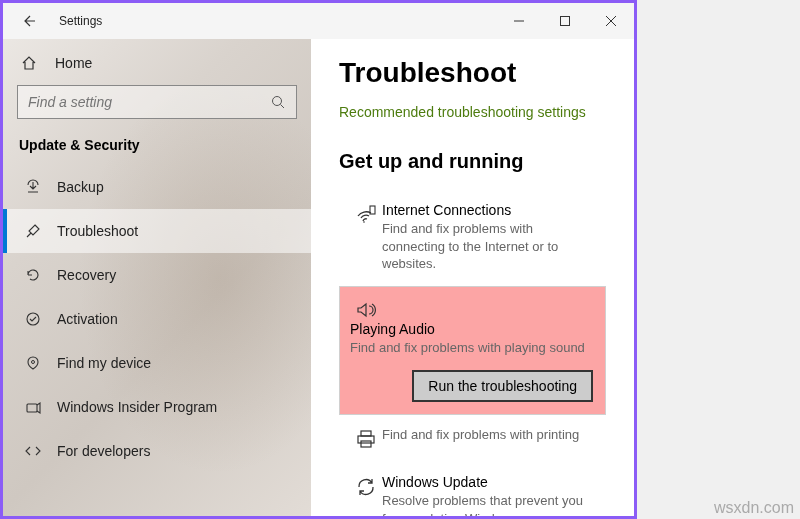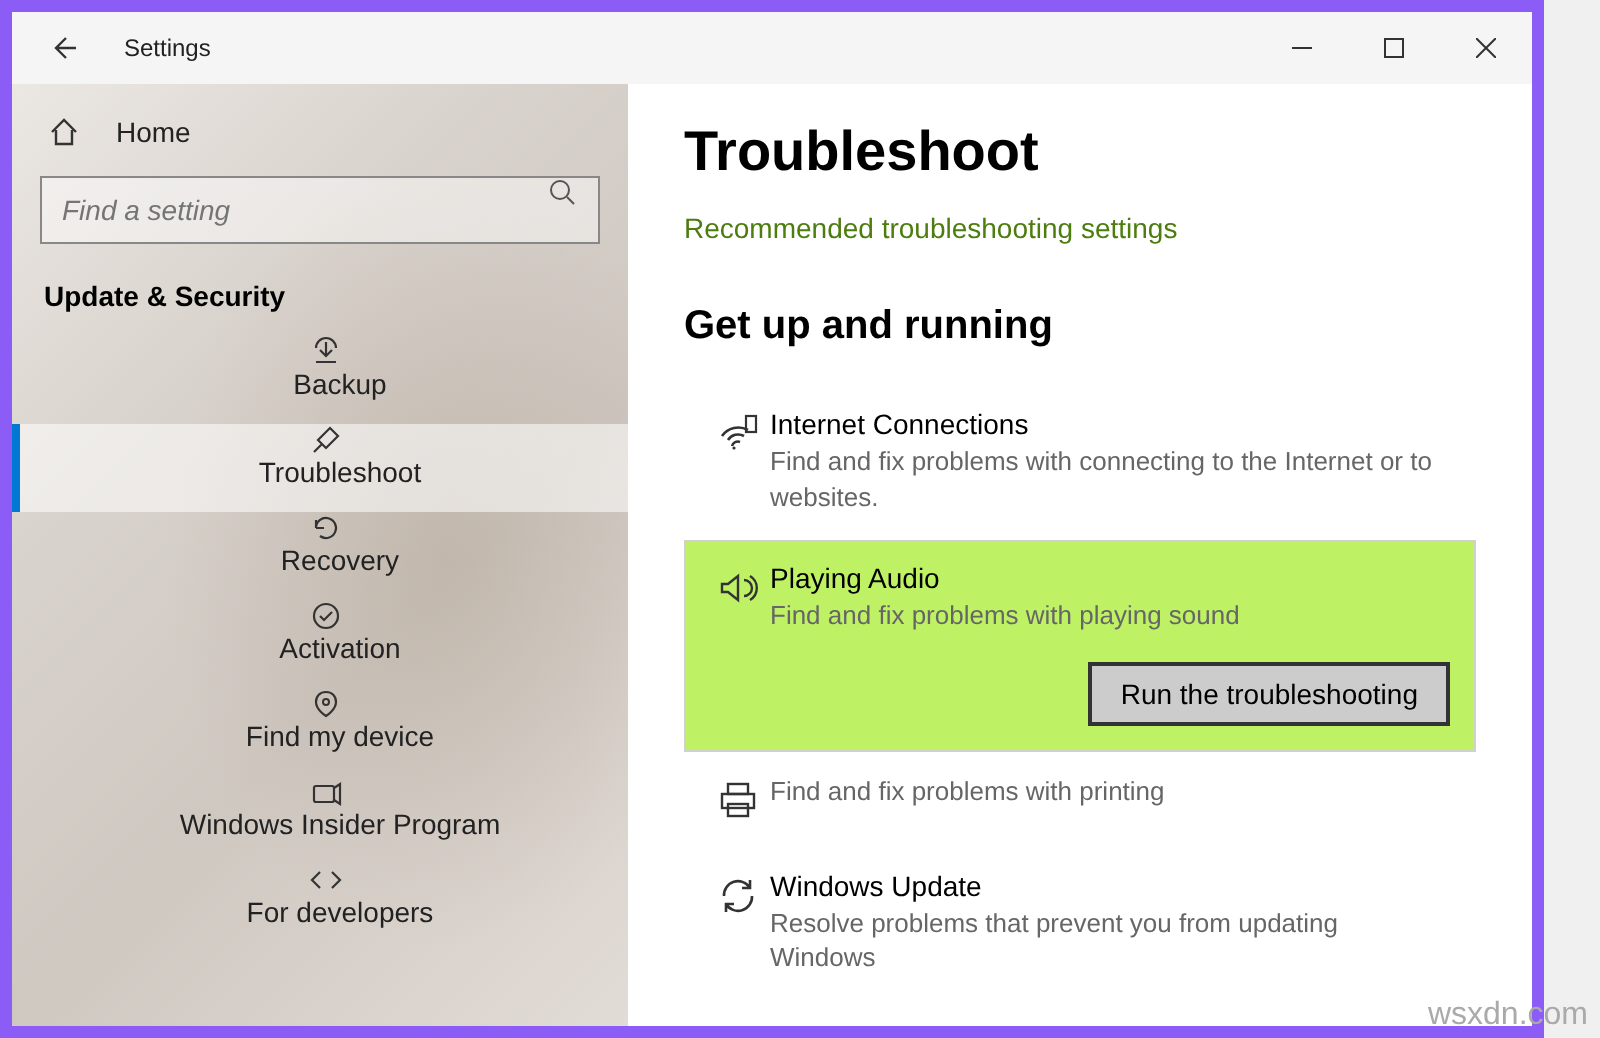--- a/index.html
+++ b/index.html
@@ -1,55 +1,55 @@
 <!DOCTYPE html>
 <html><head>
   <meta charset="utf-8">
   <style>
     * { margin: 0; padding: 0; box-sizing: border-box; }
     body { font-family: "Segoe UI", -apple-system, sans-serif; background: #f0f0f0; width: 800px; height: 519px; overflow: hidden; position: relative; }
 
-    .window { width: 772px; height: 519px; background: #fff; display: flex; flex-direction: column; border: 6px solid #8b5cf6; }
+    .window { width: 637px; height: 519px; background: #fff; display: flex; flex-direction: column; border: 3px solid #8b5cf6; }
 
     .titlebar { display: flex; align-items: center; height: 36px; padding-left: 14px; background: #f5f5f5; }
     .titlebar .back-btn { width: 24px; height: 24px; display: flex; align-items: center; justify-content: center; margin-right: 18px; cursor: pointer; }
     .titlebar .title { font-size: 12px; color: #222; }
     .win-controls { margin-left: auto; display: flex; }
     .win-btn { width: 46px; height: 36px; display: flex; align-items: center; justify-content: center; cursor: pointer; }
     .win-btn svg { width: 10px; height: 10px; }
 
     .body { display: flex; flex: 1; overflow: hidden; }
 
     .sidebar { width: 308px; background: linear-gradient(135deg, #ebe7e3 0%, #d9d3cd 30%, #cfc8c1 60%, #e2dcd6 100%); display: flex; flex-direction: column; padding-top: 8px; position: relative; }
     .sidebar::before { content: ""; position: absolute; inset: 0; background: radial-gradient(ellipse 200px 280px at 70% 50%, rgba(150,130,110,0.25), transparent 70%); pointer-events: none; }
     .sidebar > * { position: relative; z-index: 1; }
 
     .nav-home { display: flex; align-items: center; padding: 8px 16px 10px 16px; cursor: pointer; }
     .nav-home .icon { width: 20px; margin-right: 16px; display: flex; justify-content: center; }
     .nav-home .label { font-size: 14px; color: #222; }
 
     .search-wrap { padding: 4px 14px 10px 14px; }
-    .search-box { display: flex; border: 1px solid #888; background: rgba(255,255,255,0.45); height: 34px; padding: 0 10px; }
+    .search-box { display: flex; align-items: center; border: 1px solid #888; background: rgba(255,255,255,0.45); height: 34px; padding: 0 10px; }
     .search-box input { flex: 1; border: none; background: transparent; outline: none; font-size: 14px; color: #555; font-style: italic; }
     .search-box .search-ic { width: 16px; display: flex; justify-content: center; }
 
     .category-title { font-weight: 600; font-size: 14px; padding: 8px 16px 12px 16px; color: #000; }
 
-    .nav-item { display: flex; align-items: center; height: 44px; padding-left: 16px; cursor: pointer; border-left: 4px solid transparent; flex-direction: column; }
+    .nav-item { display: flex; align-items: center; height: 44px; padding-left: 16px; cursor: pointer; border-left: 4px solid transparent; }
     .nav-item.active { background: rgba(255,255,255,0.55); border-left-color: #0078d4; }
     .nav-item .icon { width: 20px; margin-right: 14px; display: flex; justify-content: center; }
     .nav-item .label { font-size: 14px; color: #222; }
 
     .main { flex: 1; padding: 18px 28px 0 28px; overflow-y: auto; }
     .main h1 { font-size: 28px; font-weight: 600; margin-bottom: 14px; color: #000; }
     .link { color: #4d7c0f; font-size: 14px; cursor: pointer; display: inline-block; margin-bottom: 30px; }
     .main h2 { font-size: 20px; font-weight: 600; margin-bottom: 18px; color: #000; }
 
     .ts-item { display: flex; padding: 10px 12px 12px 10px; border: 1px solid transparent; }
-    .ts-item.selected { background: #bef264; border-color: #d0d0d0; }
+    .ts-item.selected { background: #fca5a5; border-color: #d0d0d0; flex-direction: column; }
     .ts-icon { width: 32px; flex-shrink: 0; display: flex; justify-content: center; padding-top: 2px; }
     .ts-body { flex: 1; }
     .ts-title { font-size: 14px; color: #000; margin-bottom: 2px; }
     .ts-desc { font-size: 13px; color: #666; line-height: 1.35; }
     .ts-action { display: flex; justify-content: flex-end; margin-top: 14px; }
     .run-btn { border: 2px solid #333; background: #ccc; padding: 6px 14px; font-size: 14px; cursor: pointer; font-family: inherit; }
 
     .watermark { position: absolute; bottom: 2px; right: 6px; font-size: 16px; color: #aaa; z-index: 9; }
   </style>
 </head>

